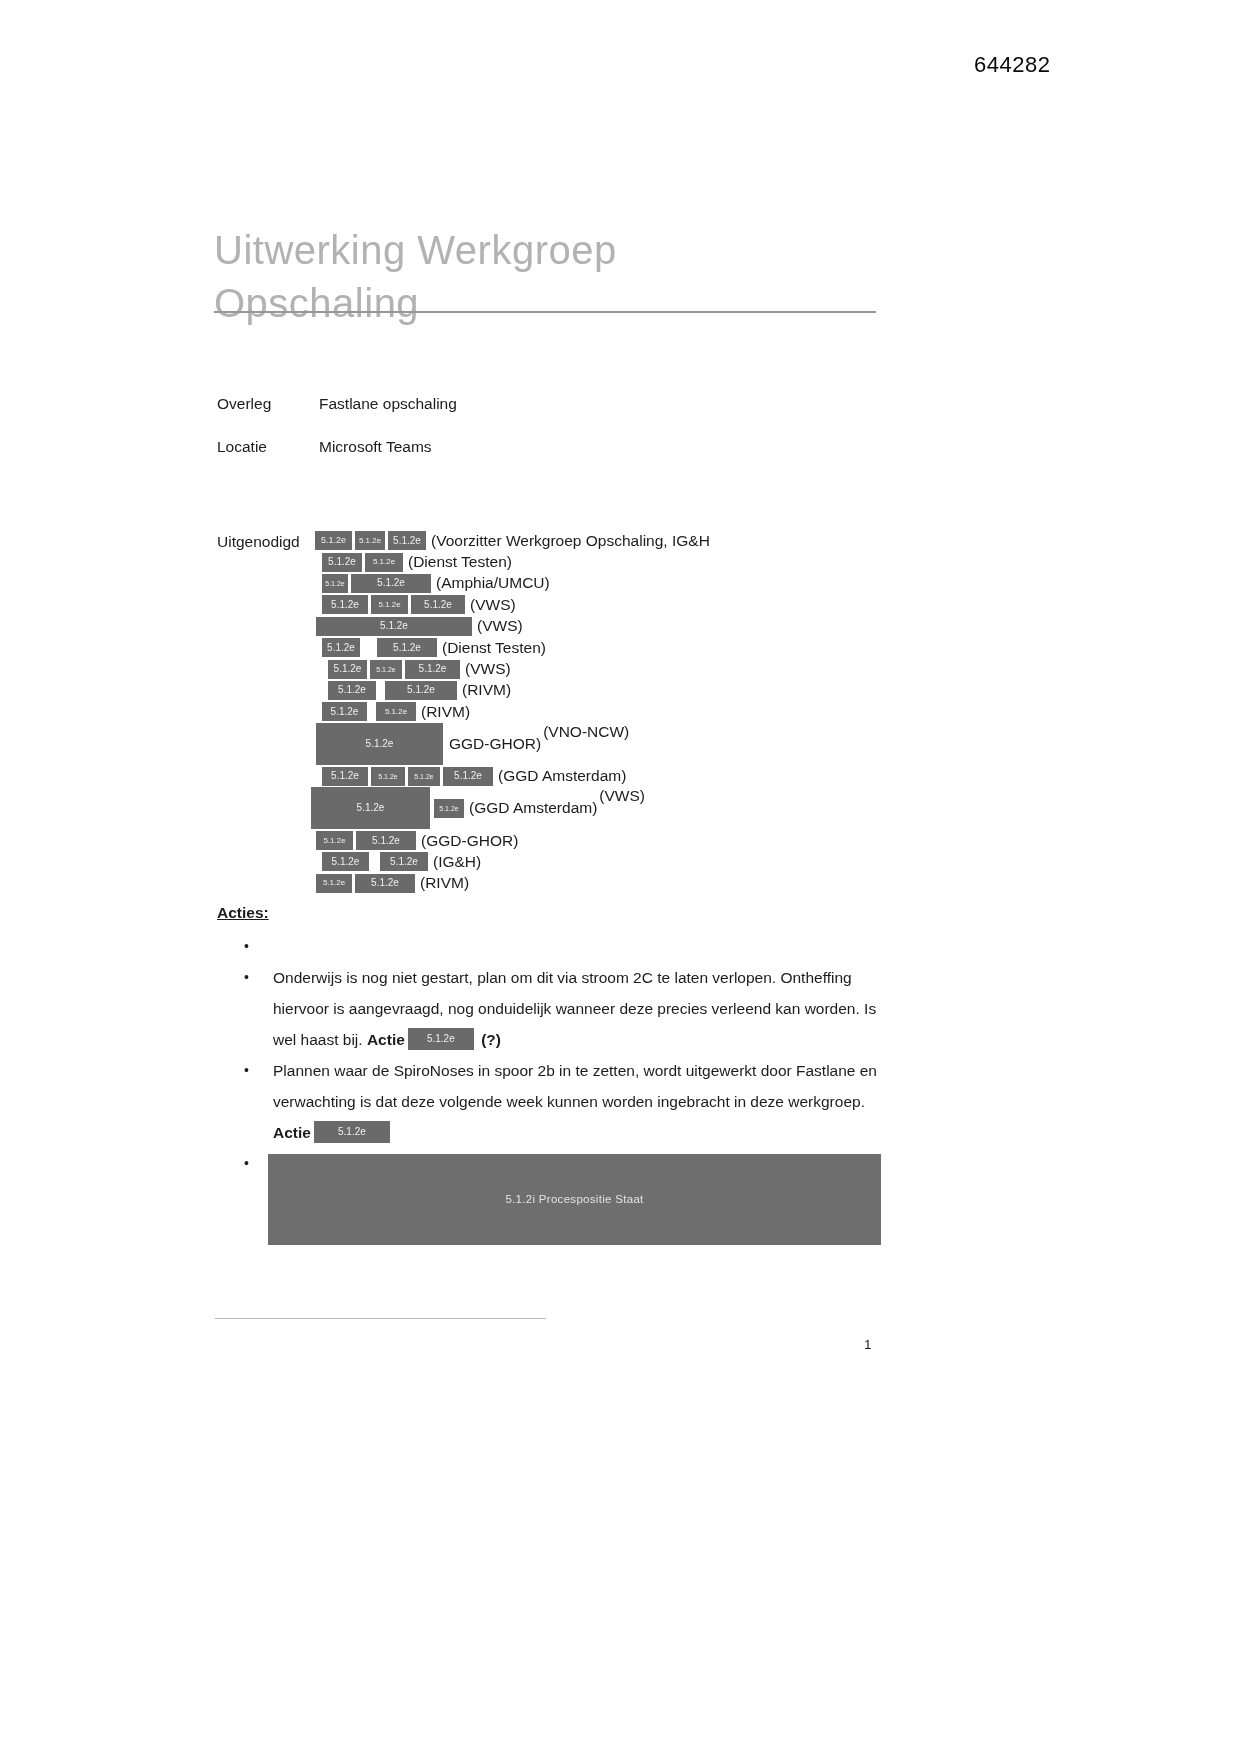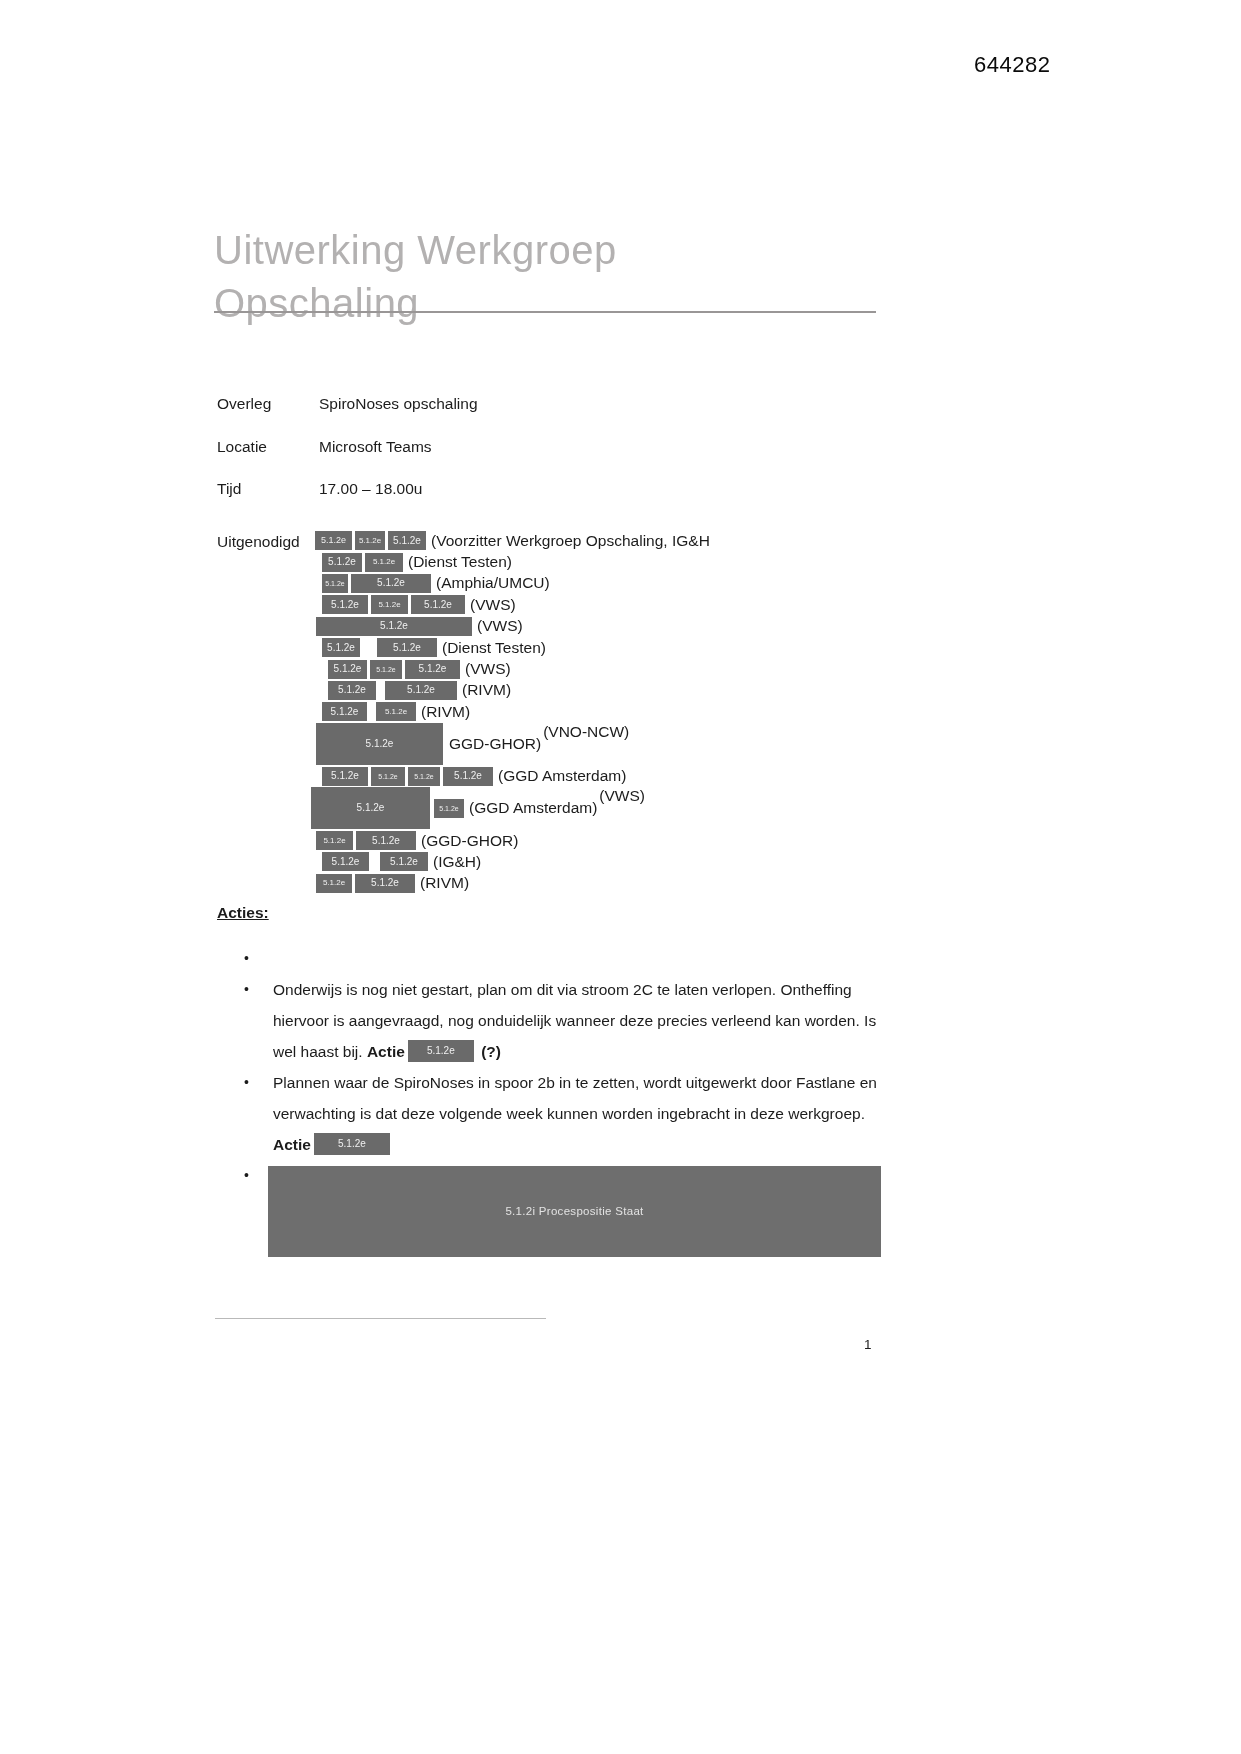--- a/index.html
+++ b/index.html
@@ -21,21 +21,21 @@
   .invited-label{width:98px;padding-top:3px;}
   .inv-line{display:flex;align-items:center;height:21.4px;white-space:nowrap;}
   .inv-line.tall-line{height:43px;}
   .redact{display:inline-flex;align-items:center;justify-content:center;background:#6a6a6a;color:#f0f0f0;height:19px;flex:0 0 auto;margin-right:3px;font-size:10px;line-height:1;}
   .redact.tall{height:42px;margin-right:4px;}
   .inv-col{display:flex;flex-direction:row;justify-content:space-between;height:42px;}
   .inv-top{display:flex;align-items:center;}
   .inv-text{margin-left:2px;}
 
   .actions{position:absolute;left:217px;top:904px;width:690px;font-size:15.5px;}
-  .actions-heading{font-weight:700;text-decoration:underline;margin-bottom:21px;}
+  .actions-heading{font-weight:700;text-decoration:underline;margin-bottom:9px;}
   .action-item{display:flex;}
   .bullet{flex:0 0 56px;padding-left:27px;box-sizing:border-box;line-height:31px;font-size:14px;}
   .action-content{width:604px;line-height:31px;}
   .action-item.block-item .action-content{width:auto;}
   .inline-redact{display:inline-flex;align-items:center;justify-content:center;background:#6a6a6a;color:#f0f0f0;height:22px;font-size:10px;line-height:1;vertical-align:middle;position:relative;top:-2px;margin:0 3px;}
   .big-redact{width:613px;height:91px;background:#6e6e6e;display:flex;align-items:center;justify-content:center;margin-top:6px;margin-left:-5px;}
   .big-redact-label{color:#e3e3e3;font-size:11.5px;letter-spacing:0.3px;}
 
   .footer-rule{position:absolute;left:215px;top:1318px;width:331px;border-top:1px solid #b9b9b9;}
   .page-number{position:absolute;left:864px;top:1337px;font-size:13.5px;}
@@ -49,29 +49,25 @@
 
   <h1 class="title">
     <span>Uitwerking Werkgroep</span>
     <span>Opschaling</span>
   </h1>
   <div class="title-rule"></div>
 
   <div class="meta">
       <div class="meta-row">
         <div class="meta-label">Overleg</div>
-        <div class="meta-value">SpiroNoses opschaling</div>
+        <div class="meta-value">Fastlane opschaling</div>
       </div>
       <div class="meta-row">
         <div class="meta-label">Locatie</div>
         <div class="meta-value">Microsoft Teams</div>
-      </div>
-      <div class="meta-row">
-        <div class="meta-label">Tijd</div>
-        <div class="meta-value">17.00 – 18.00u</div>
       </div>
     </div>
 
   <div class="invited">
     <div class="invited-label">Uitgenodigd</div>
     <div class="invited-lines">
         <div class="inv-line">
           <span class="redact" style="width: 37px; font-size: 9px;">5.1.2e</span>
           <span class="redact" style="width: 30px; font-size: 8px;">5.1.2e</span>
           <span class="redact" style="width: 38px; font-size: 10px;">5.1.2e</span>

